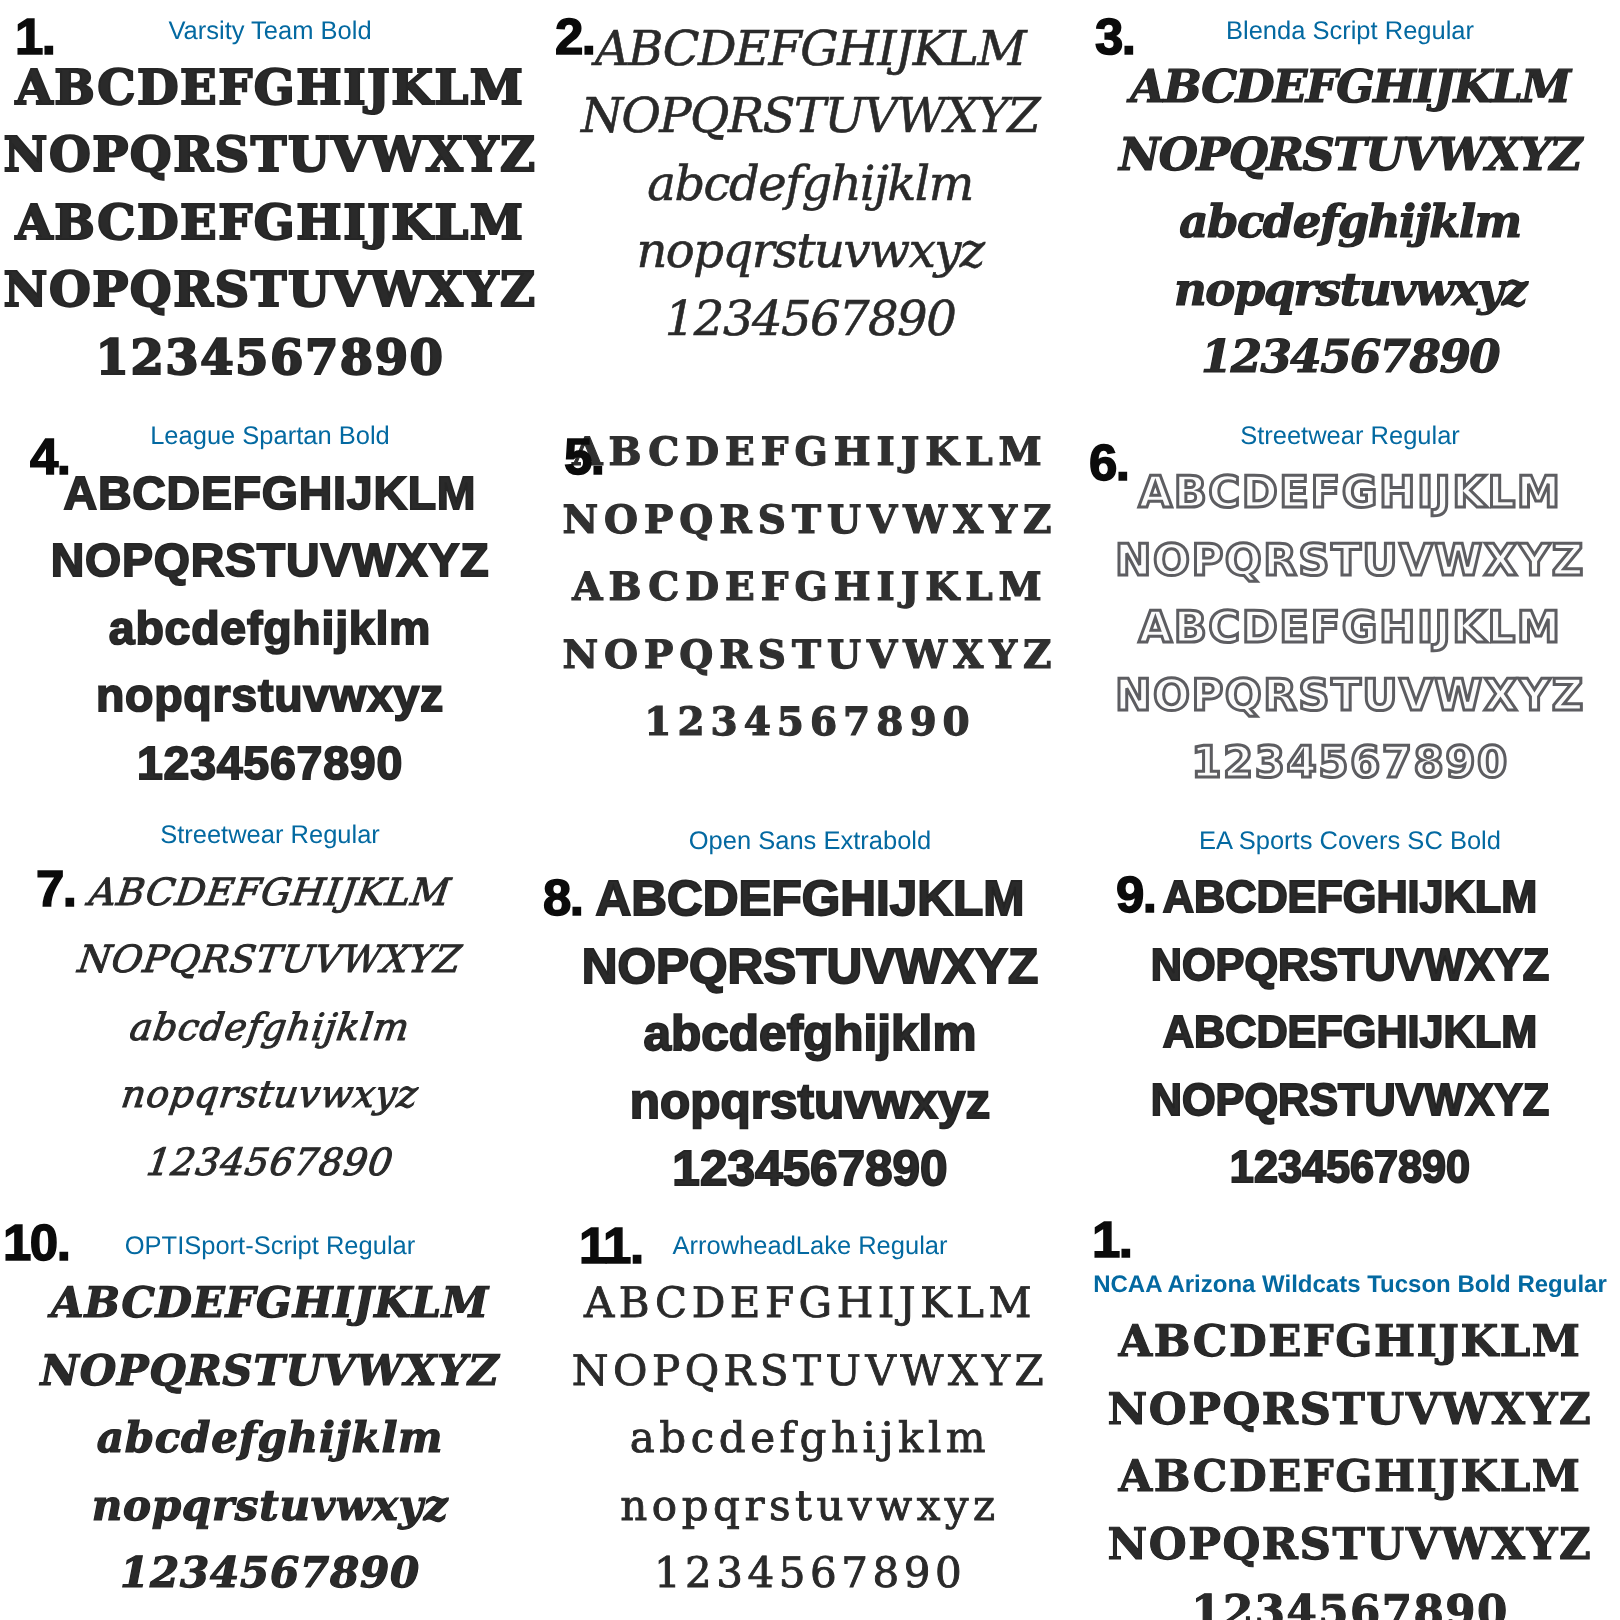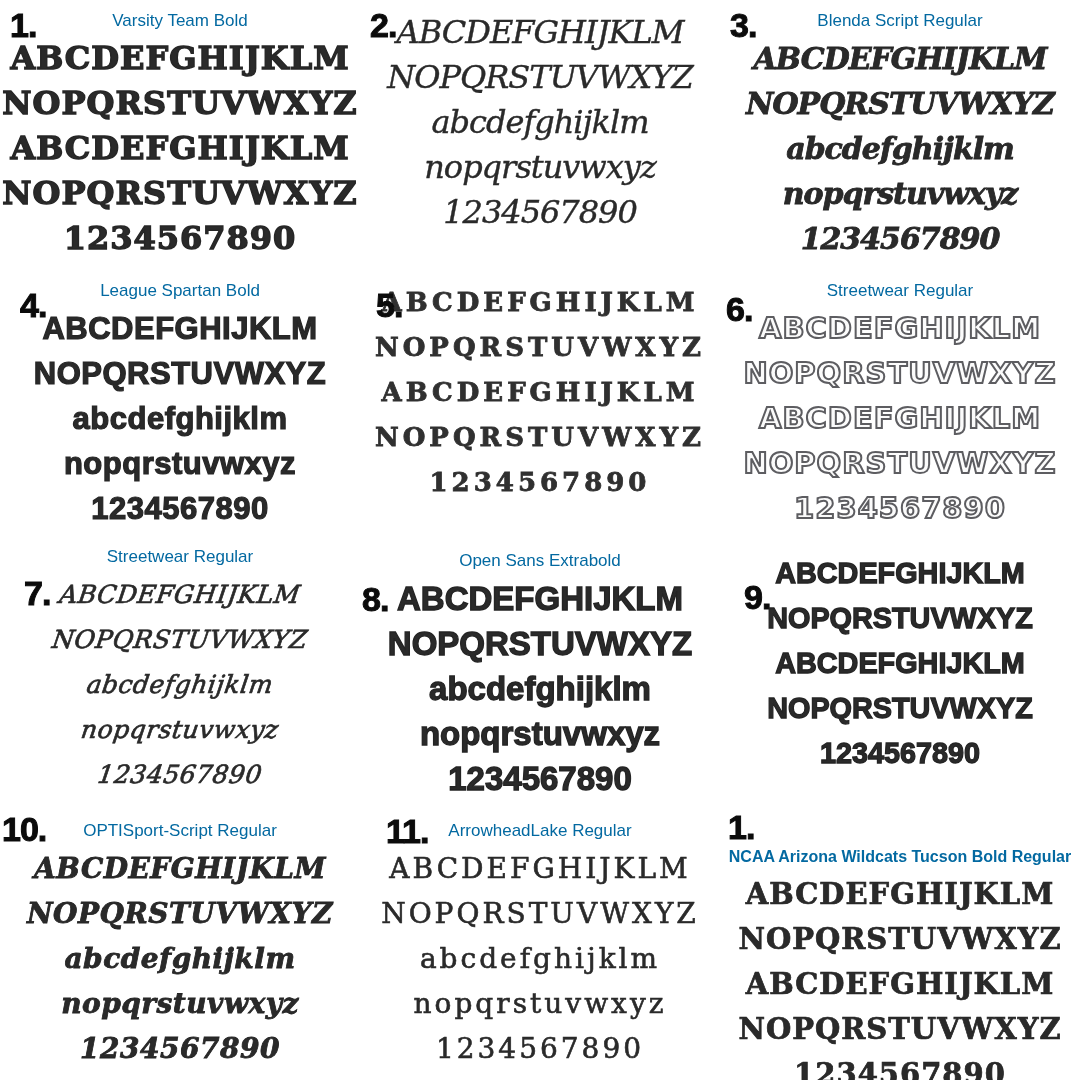--- a/index.html
+++ b/index.html
@@ -170,20 +170,21 @@
       <div class="line">ABCDEFGHIJKLM</div>
       <div class="line">NOPQRSTUVWXYZ</div>
       <div class="line">abcdefghijklm</div>
       <div class="line">nopqrstuvwxyz</div>
       <div class="line">1234567890</div>
     </div>
   </section>
 
   <section class="cell font-9">
     <div class="num">9.</div>
+    <div class="label">EA Sports Covers SC Bold</div>
     <div class="lines">
       <div class="line">ABCDEFGHIJKLM</div>
       <div class="line">NOPQRSTUVWXYZ</div>
       <div class="line">ABCDEFGHIJKLM</div>
       <div class="line">NOPQRSTUVWXYZ</div>
       <div class="line">1234567890</div>
     </div>
   </section>
 
   <section class="cell font-10">

